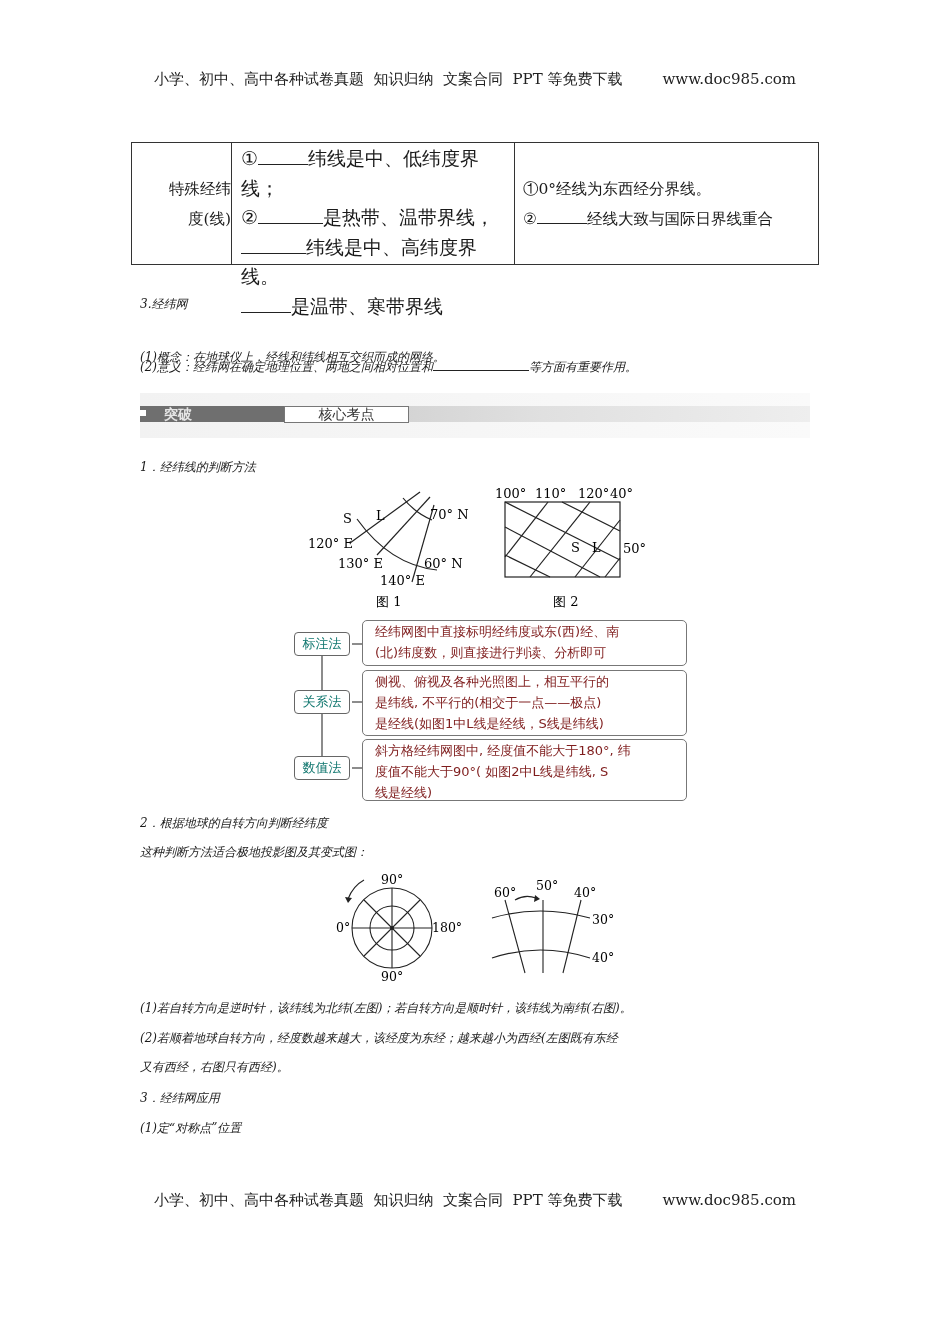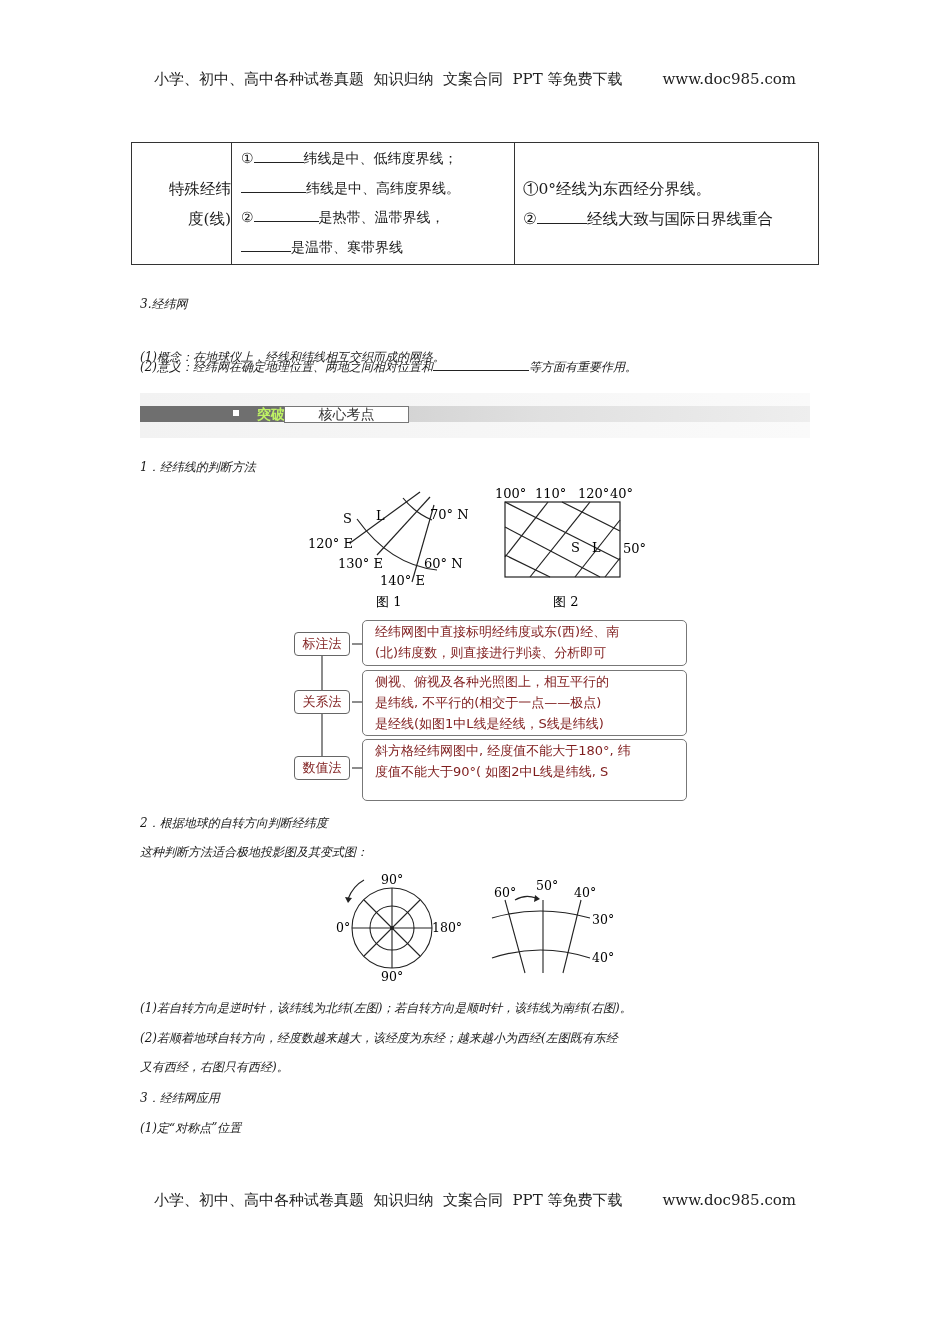--- a/index.html
+++ b/index.html
@@ -33,21 +33,21 @@
     .tbl .c1 {
       width: 100px;
       border-right: 1px solid #333;
       display: flex; flex-direction: column; justify-content: center; align-items: flex-end;
       font-size: 15.5px; line-height: 30px;
     }
     .tbl .c2 {
       width: 283px;
       border-right: 1px solid #333;
       padding: 1px 4px 0 9px;
-      font-size: 14px; line-height: 29.5px;
+      font-size: 19px; line-height: 29.5px;
     }
     .tbl .c3 {
       flex: 1;
       padding-left: 8px;
       display: flex; flex-direction: column; justify-content: center;
       font-size: 15.5px; line-height: 30px;
     }
     .blank { display: inline-block; border-bottom: 1px solid #222; height: 15px; vertical-align: baseline; }
     .b50 { width: 50px; }
     .b65 { width: 65px; }
@@ -67,41 +67,41 @@
       left: 140px; top: 393px;
       width: 670px; height: 45px;
       background: linear-gradient(to right, #f2f2f2, #fafafa);
     }
     .banner .strip {
       position: absolute; left: 0; top: 13px; width: 670px; height: 16px;
       background: linear-gradient(to right, #bdbdbd, #e0e0e0 60%, #eeeeee);
     }
     .banner .dark {
       position: absolute; left: 0; top: 13px; width: 145px; height: 16px;
-      background: #6f6f6f; color: #bef264;
+      background: #6f6f6f; color: #e5e5e5;
       font-family: "DejaVu Sans", "Liberation Sans", sans-serif; font-weight: bold;
-      font-size: 14px; line-height: 16px; text-align: right;
+      font-size: 14px; line-height: 16px; text-align: left;
     }
     .banner .dark .sq { display: inline-block; width: 6px; height: 6px; background: #fff; margin-right: 18px; vertical-align: middle; position: relative; top: -2px; }
     .banner .light {
       position: absolute; left: 144px; top: 13px; width: 125px; height: 17px;
       background: #fff; border: 1px solid #777; color: #333;
       font-family: "DejaVu Sans", "Liberation Sans", sans-serif;
       font-size: 14px; line-height: 15px; text-align: center;
     }
 
     svg text { font-family: "DejaVu Serif", "Liberation Serif", serif; }
 
     
     .methods { position: absolute; left: 290px; top: 618px; width: 370px; height: 185px; }
     .mlabel {
       position: absolute; left: 4px; width: 56px; height: 24px;
       border: 1.5px solid #666; border-radius: 4px;
       font-family: "DejaVu Sans", "Liberation Sans", sans-serif;
-      font-size: 13px; line-height: 21px; text-align: center; background: #fff; color: #7f1d1d;
+      font-size: 13px; line-height: 21px; text-align: center; background: #fff; color: #0f766e;
     }
     .mbox {
       position: absolute; left: 72px; width: 325px;
       border: 1.5px solid #777; border-radius: 5px;
       font-family: "DejaVu Sans", "Liberation Sans", sans-serif;
       font-size: 13px; line-height: 21px; padding: 0 12px; color: #7f1d1d; background: #fff;
       white-space: nowrap; overflow: hidden;
     }
   </style>
 </head>
@@ -109,22 +109,22 @@
 
 <div class="header"><span>小学、初中、高中各种试卷真题  知识归纳  文案合同  PPT 等免费下载</span><span class="site">www.doc985.com</span></div>
 
 <div class="tbl">
   <div class="c1">
     <div>特殊经纬</div>
     <div>度(线)</div>
   </div>
   <div class="c2">
     <div><span>①</span><span class="blank b50"></span><span>纬线是中、低纬度界线；</span></div>
+    <div><span>②</span><span class="blank b65"></span><span>是热带、温带界线，</span></div>
     <div><span class="blank b65"></span><span>纬线是中、高纬度界线。</span></div>
-    <div><span>②</span><span class="blank b65"></span><span>是热带、温带界线，</span></div>
     <div><span class="blank b50"></span><span>是温带、寒带界线</span></div>
   </div>
   <div class="c3">
     <div>①0°经线为东西经分界线。</div>
     <div><span>②</span><span class="blank b50"></span><span>经线大致与国际日界线重合</span></div>
   </div>
 </div>
 
 <div class="txt" style="top:296px;">3.经纬网</div>
 <div class="txt" style="top:325px;margin-top:24px;">(1)概念：在地球仪上，经线和纬线相互交织而成的网络。</div>
@@ -195,20 +195,21 @@
   <div class="mlabel" style="top:72px;">关系法</div>
   <div class="mbox" style="top:52px;height:66px;">
     <div>侧视、俯视及各种光照图上，相互平行的</div>
     <div>是纬线, 不平行的(相交于一点——极点)</div>
     <div>是经线(如图1中L线是经线，S线是纬线)</div>
   </div>
   <div class="mlabel" style="top:138px;">数值法</div>
   <div class="mbox" style="top:121px;height:62px;">
     <div>斜方格经纬网图中, 经度值不能大于180°, 纬</div>
     <div>度值不能大于90°( 如图2中L线是纬线, S</div>
+    <div>线是经线)</div>
   </div>
 </div>
 
 <div class="txt" style="top:815px;">2．根据地球的自转方向判断经纬度</div>
 <div class="txt" style="top:844px;">这种判断方法适合极地投影图及其变式图：</div>
 
 <svg style="position:absolute;left:330px;top:870px;" width="135" height="115">
   <g stroke="#222" stroke-width="1.1" fill="none">
     <circle cx="62" cy="58" r="40"></circle>
     <circle cx="62" cy="58" r="22"></circle>

